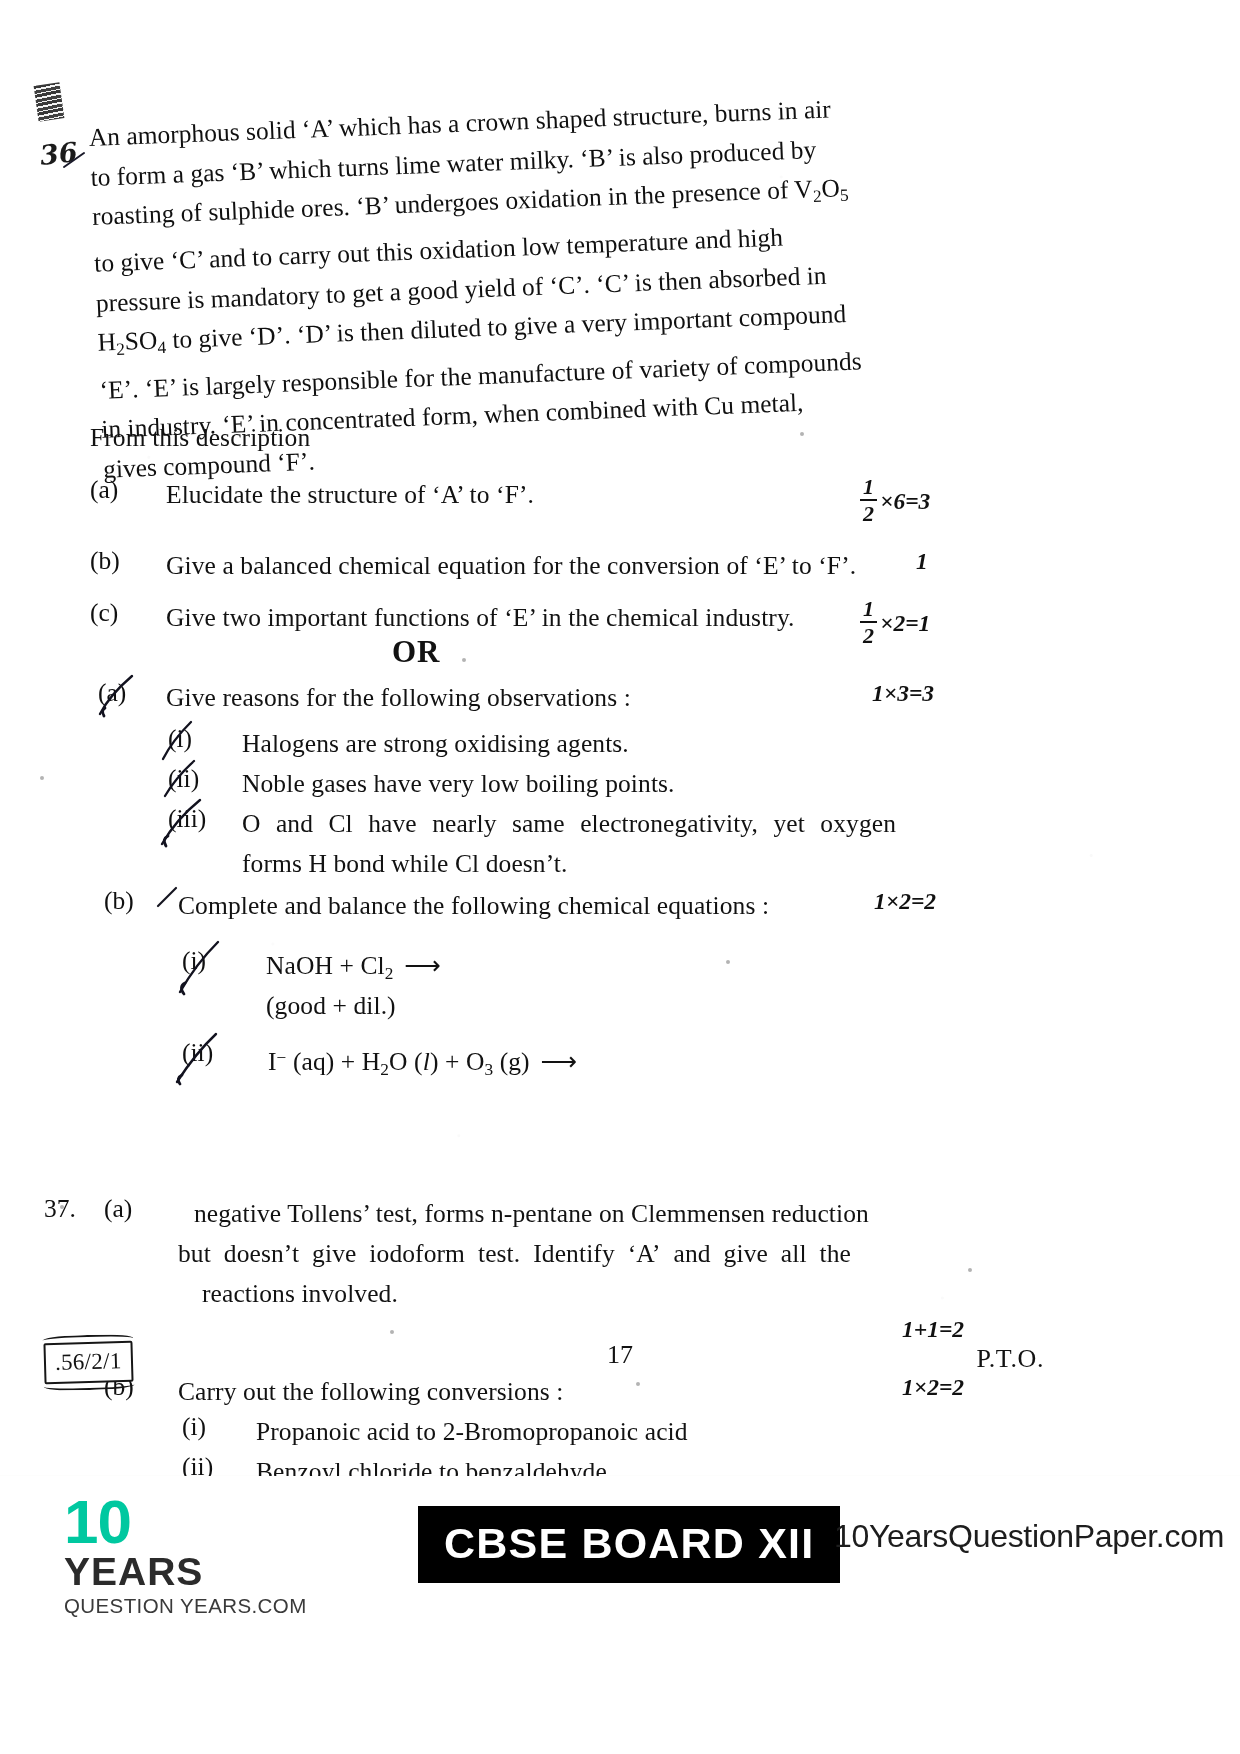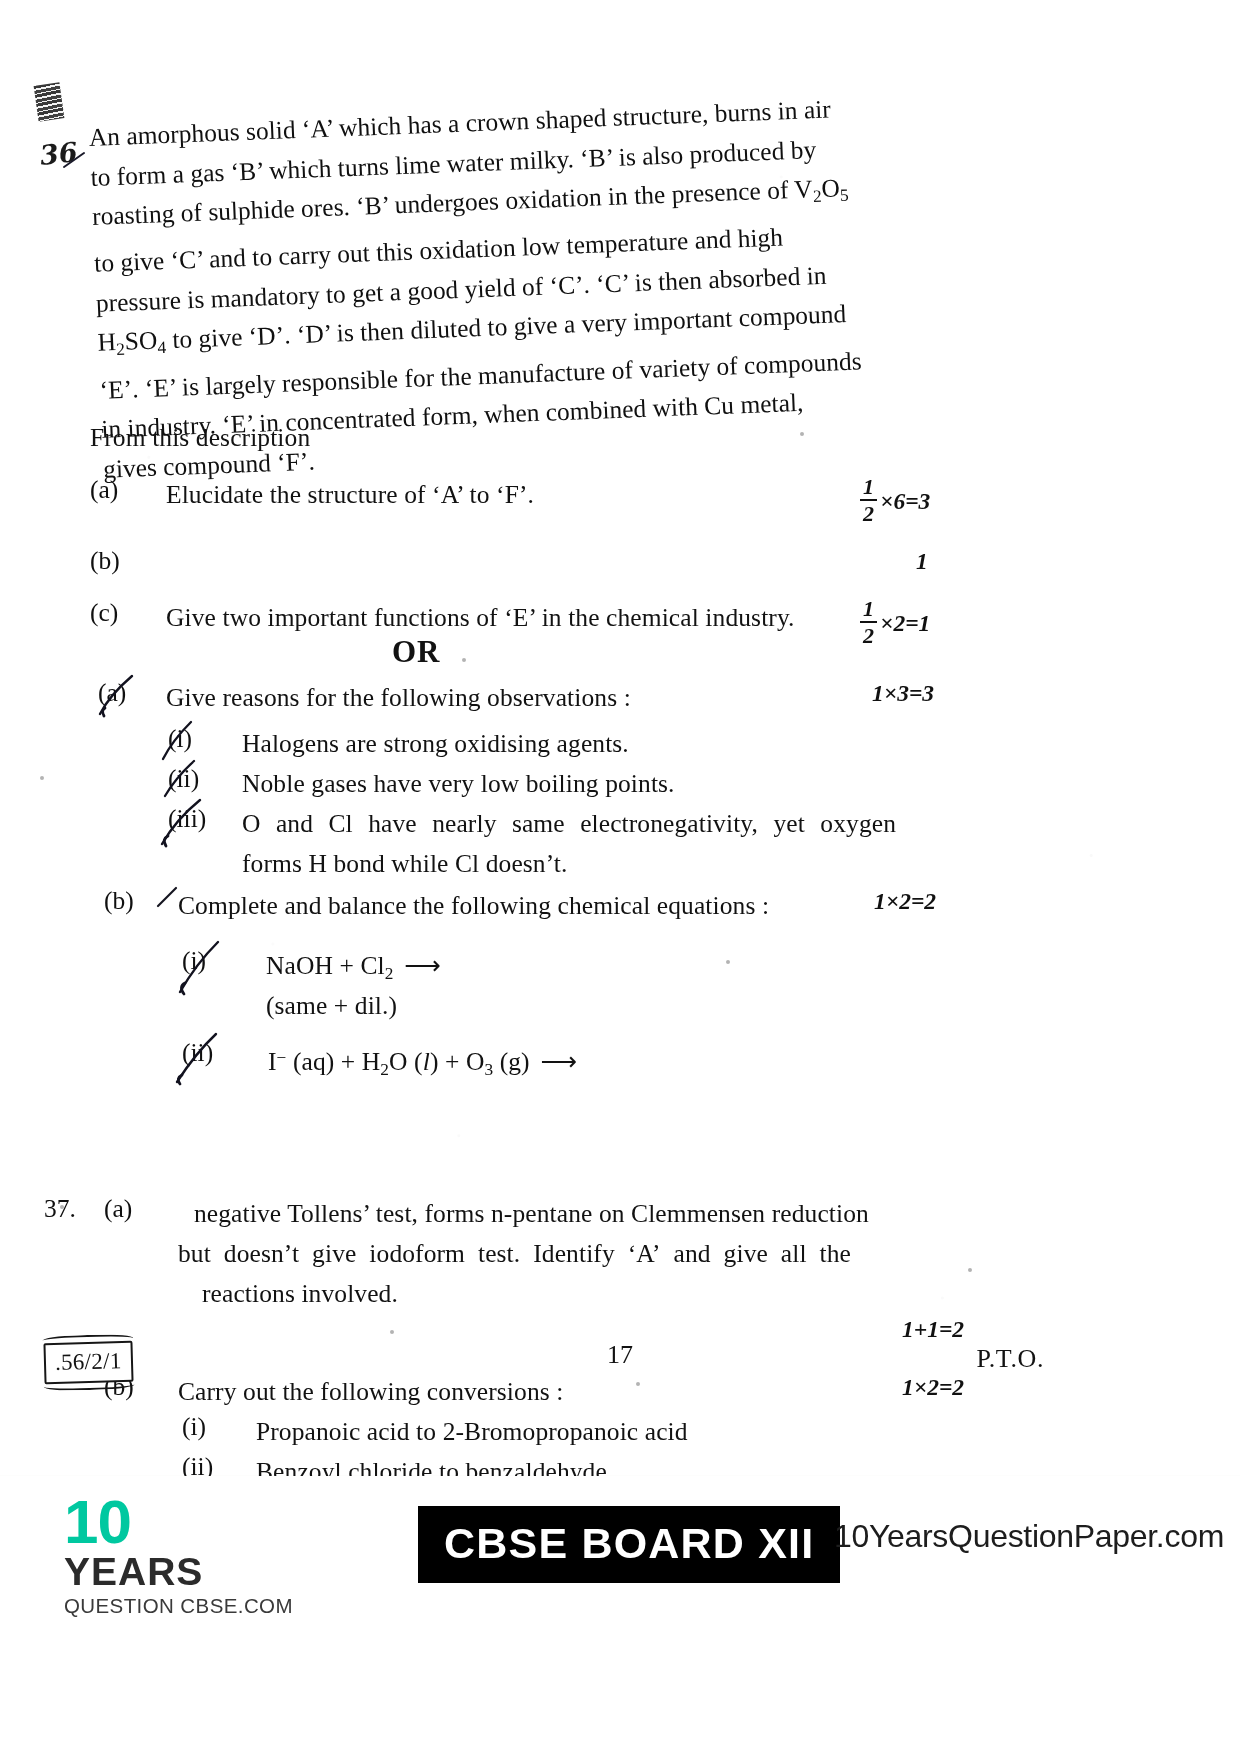--- a/index.html
+++ b/index.html
@@ -317,20 +317,21 @@
         <span class="frac">
           <span class="n">1</span>
           <span class="bar"></span>
           <span class="d">2</span>
         </span>
         <span>×6=3</span>
       </span>
     </div>
 
     <div class="lbl" style="left:90px; top:546px;">(b)</div>
+    <div class="blk" style="left:166px; top:546px;">Give a balanced chemical equation for the conversion of ‘E’ to ‘F’.</div>
     <div class="marks" style="left:916px; top:548px;">1</div>
 
     <div class="lbl" style="left:90px; top:598px;">(c)</div>
     <div class="blk" style="left:166px; top:598px;">Give two important functions of ‘E’ in the chemical industry.</div>
     <div class="marks" style="left:860px; top:596px;">
       <span class="frac-wrap">
         <span class="frac">
           <span class="n">1</span>
           <span class="bar"></span>
           <span class="d">2</span>
@@ -391,21 +392,21 @@
     <div class="lbl" style="left:182px; top:946px;">(i)</div>
     <div class="pen" style="left:174px; top:938px;">
       <svg width="56" height="58" viewBox="0 0 56 58">
         <path d="M6 54 C14 40, 28 20, 44 4" stroke="#12121f" stroke-width="2.4" fill="none" stroke-linecap="round"></path>
         <path d="M10 56 C6 51, 7 47, 11 45" stroke="#12121f" stroke-width="2.8" fill="none" stroke-linecap="round"></path>
       </svg>
     </div>
     <div class="blk" style="left:266px; top:946px;">
       NaOH + Cl<sub>2</sub> <span style="letter-spacing:-2px;">&nbsp;⟶</span>
     </div>
-    <div class="blk" style="left:266px; top:986px;">(same + dil.)</div>
+    <div class="blk" style="left:266px; top:986px;">(good + dil.)</div>
 
     <div class="lbl" style="left:182px; top:1038px;">(ii)</div>
     <div class="pen" style="left:172px; top:1030px;">
       <svg width="58" height="56" viewBox="0 0 58 56">
         <path d="M5 52 C14 38, 28 19, 44 4" stroke="#12121f" stroke-width="2.4" fill="none" stroke-linecap="round"></path>
         <path d="M8 54 C5 50, 6 47, 10 45" stroke="#12121f" stroke-width="2.8" fill="none" stroke-linecap="round"></path>
       </svg>
     </div>
     <div class="blk" style="left:268px; top:1038px;">
       I<sup>−</sup> (aq) + H<sub>2</sub>O (<span class="ital">l</span>) + O<sub>3</sub> (g) <span style="letter-spacing:-2px;">&nbsp;⟶</span>
@@ -446,19 +447,19 @@
     <div class="dot" style="left:60px; top:1205px; width:4px; height:4px;"></div>
     <div class="dot" style="left:726px; top:960px; width:4px; height:4px;"></div>
 
     <div id="grain"></div>
   </div>
 
   <div id="brand">
     <div id="logo">
       <span class="ten">10</span>
       <span class="years">YEARS</span>
-      <span class="qp">QUESTION CBSE.COM</span>
+      <span class="qp">QUESTION YEARS.COM</span>
     </div>
     <div id="banner">CBSE BOARD XII</div>
     <div id="siteurl">10YearsQuestionPaper.com</div>
   </div>
 
 </div>
 
 </body></html>

